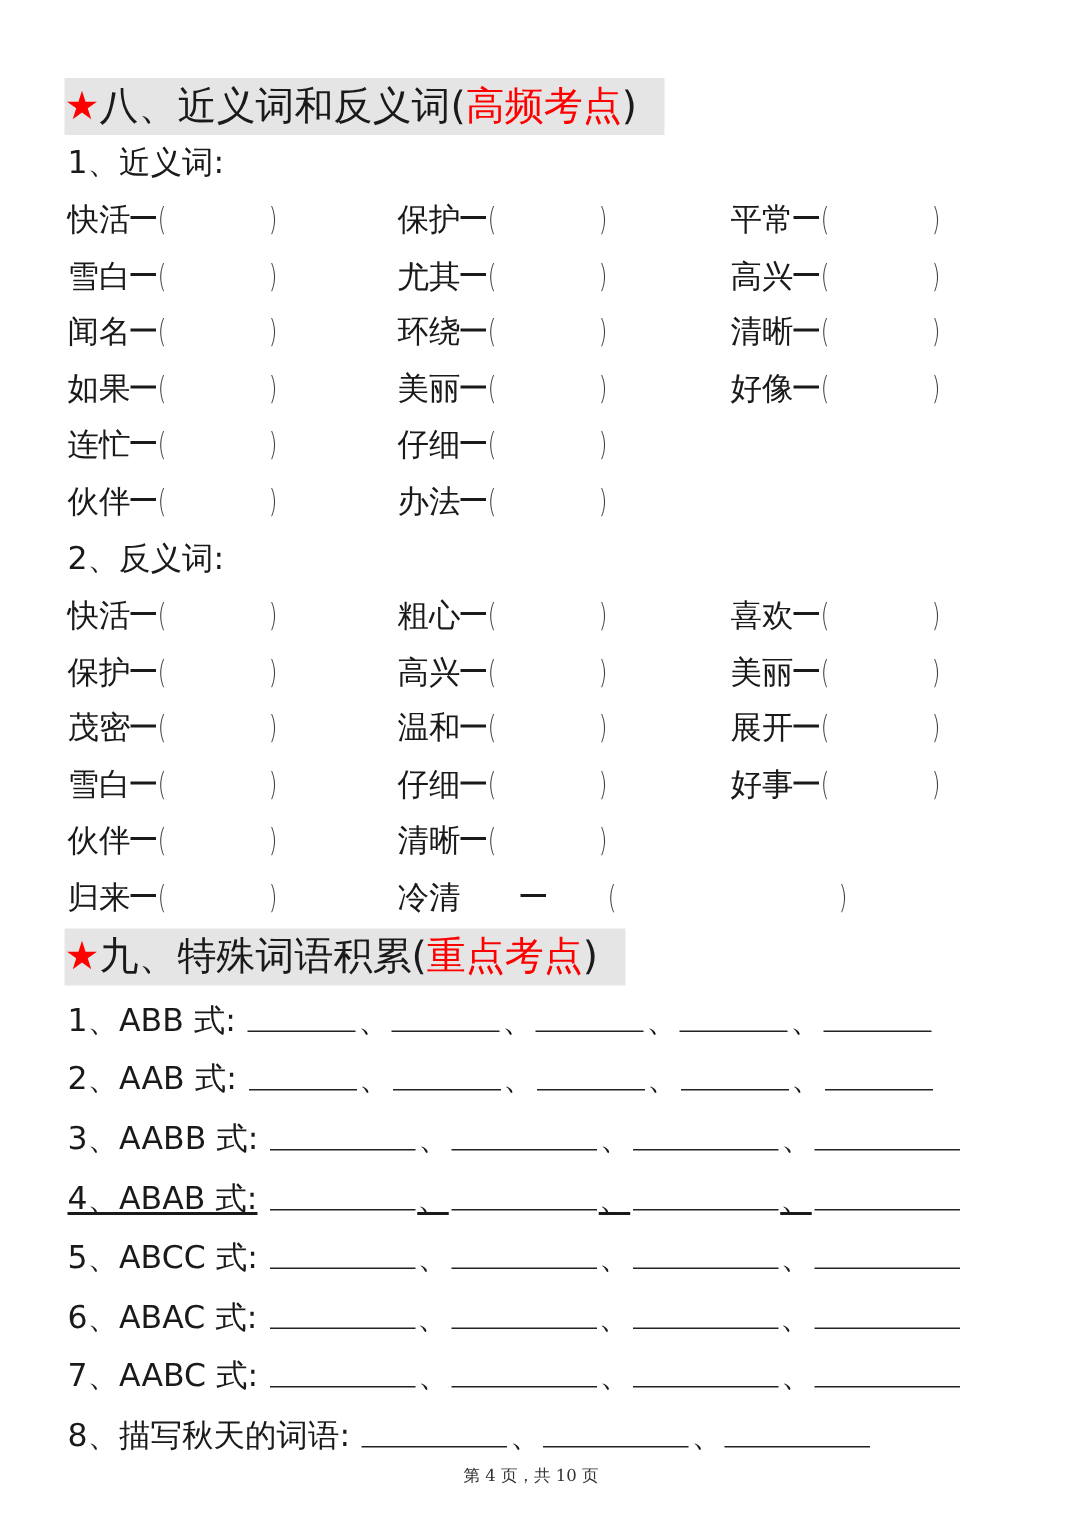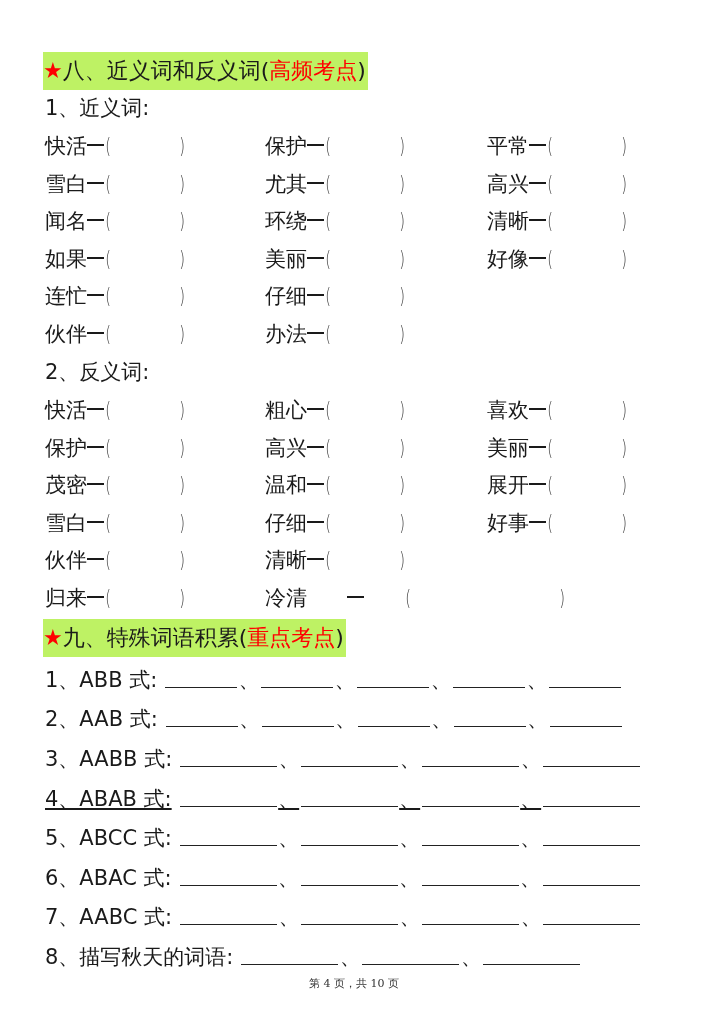--- a/index.html
+++ b/index.html
@@ -17,25 +17,25 @@
   }
   .page {
     position: absolute;
     left: 0; top: 0;
     width: 724px; height: 1024px;
   }
   .section-header {
     position: absolute;
     left: 43px;
     height: 38px;
-    background: #bef264;
-    font-size: 22px;
+    background: #e5e5e5;
+    font-size: 26px;
     line-height: 38px;
     white-space: nowrap;
-    padding-right: 2px;
+    padding-right: 18px;
   }
   .section-header .star { color: #ff0000; }
   .section-header .hl { color: #ff0000; }
   .sub-title {
     position: absolute;
     left: 45px;
     font-size: 21px;
     line-height: 30px;
     white-space: nowrap;
   }

